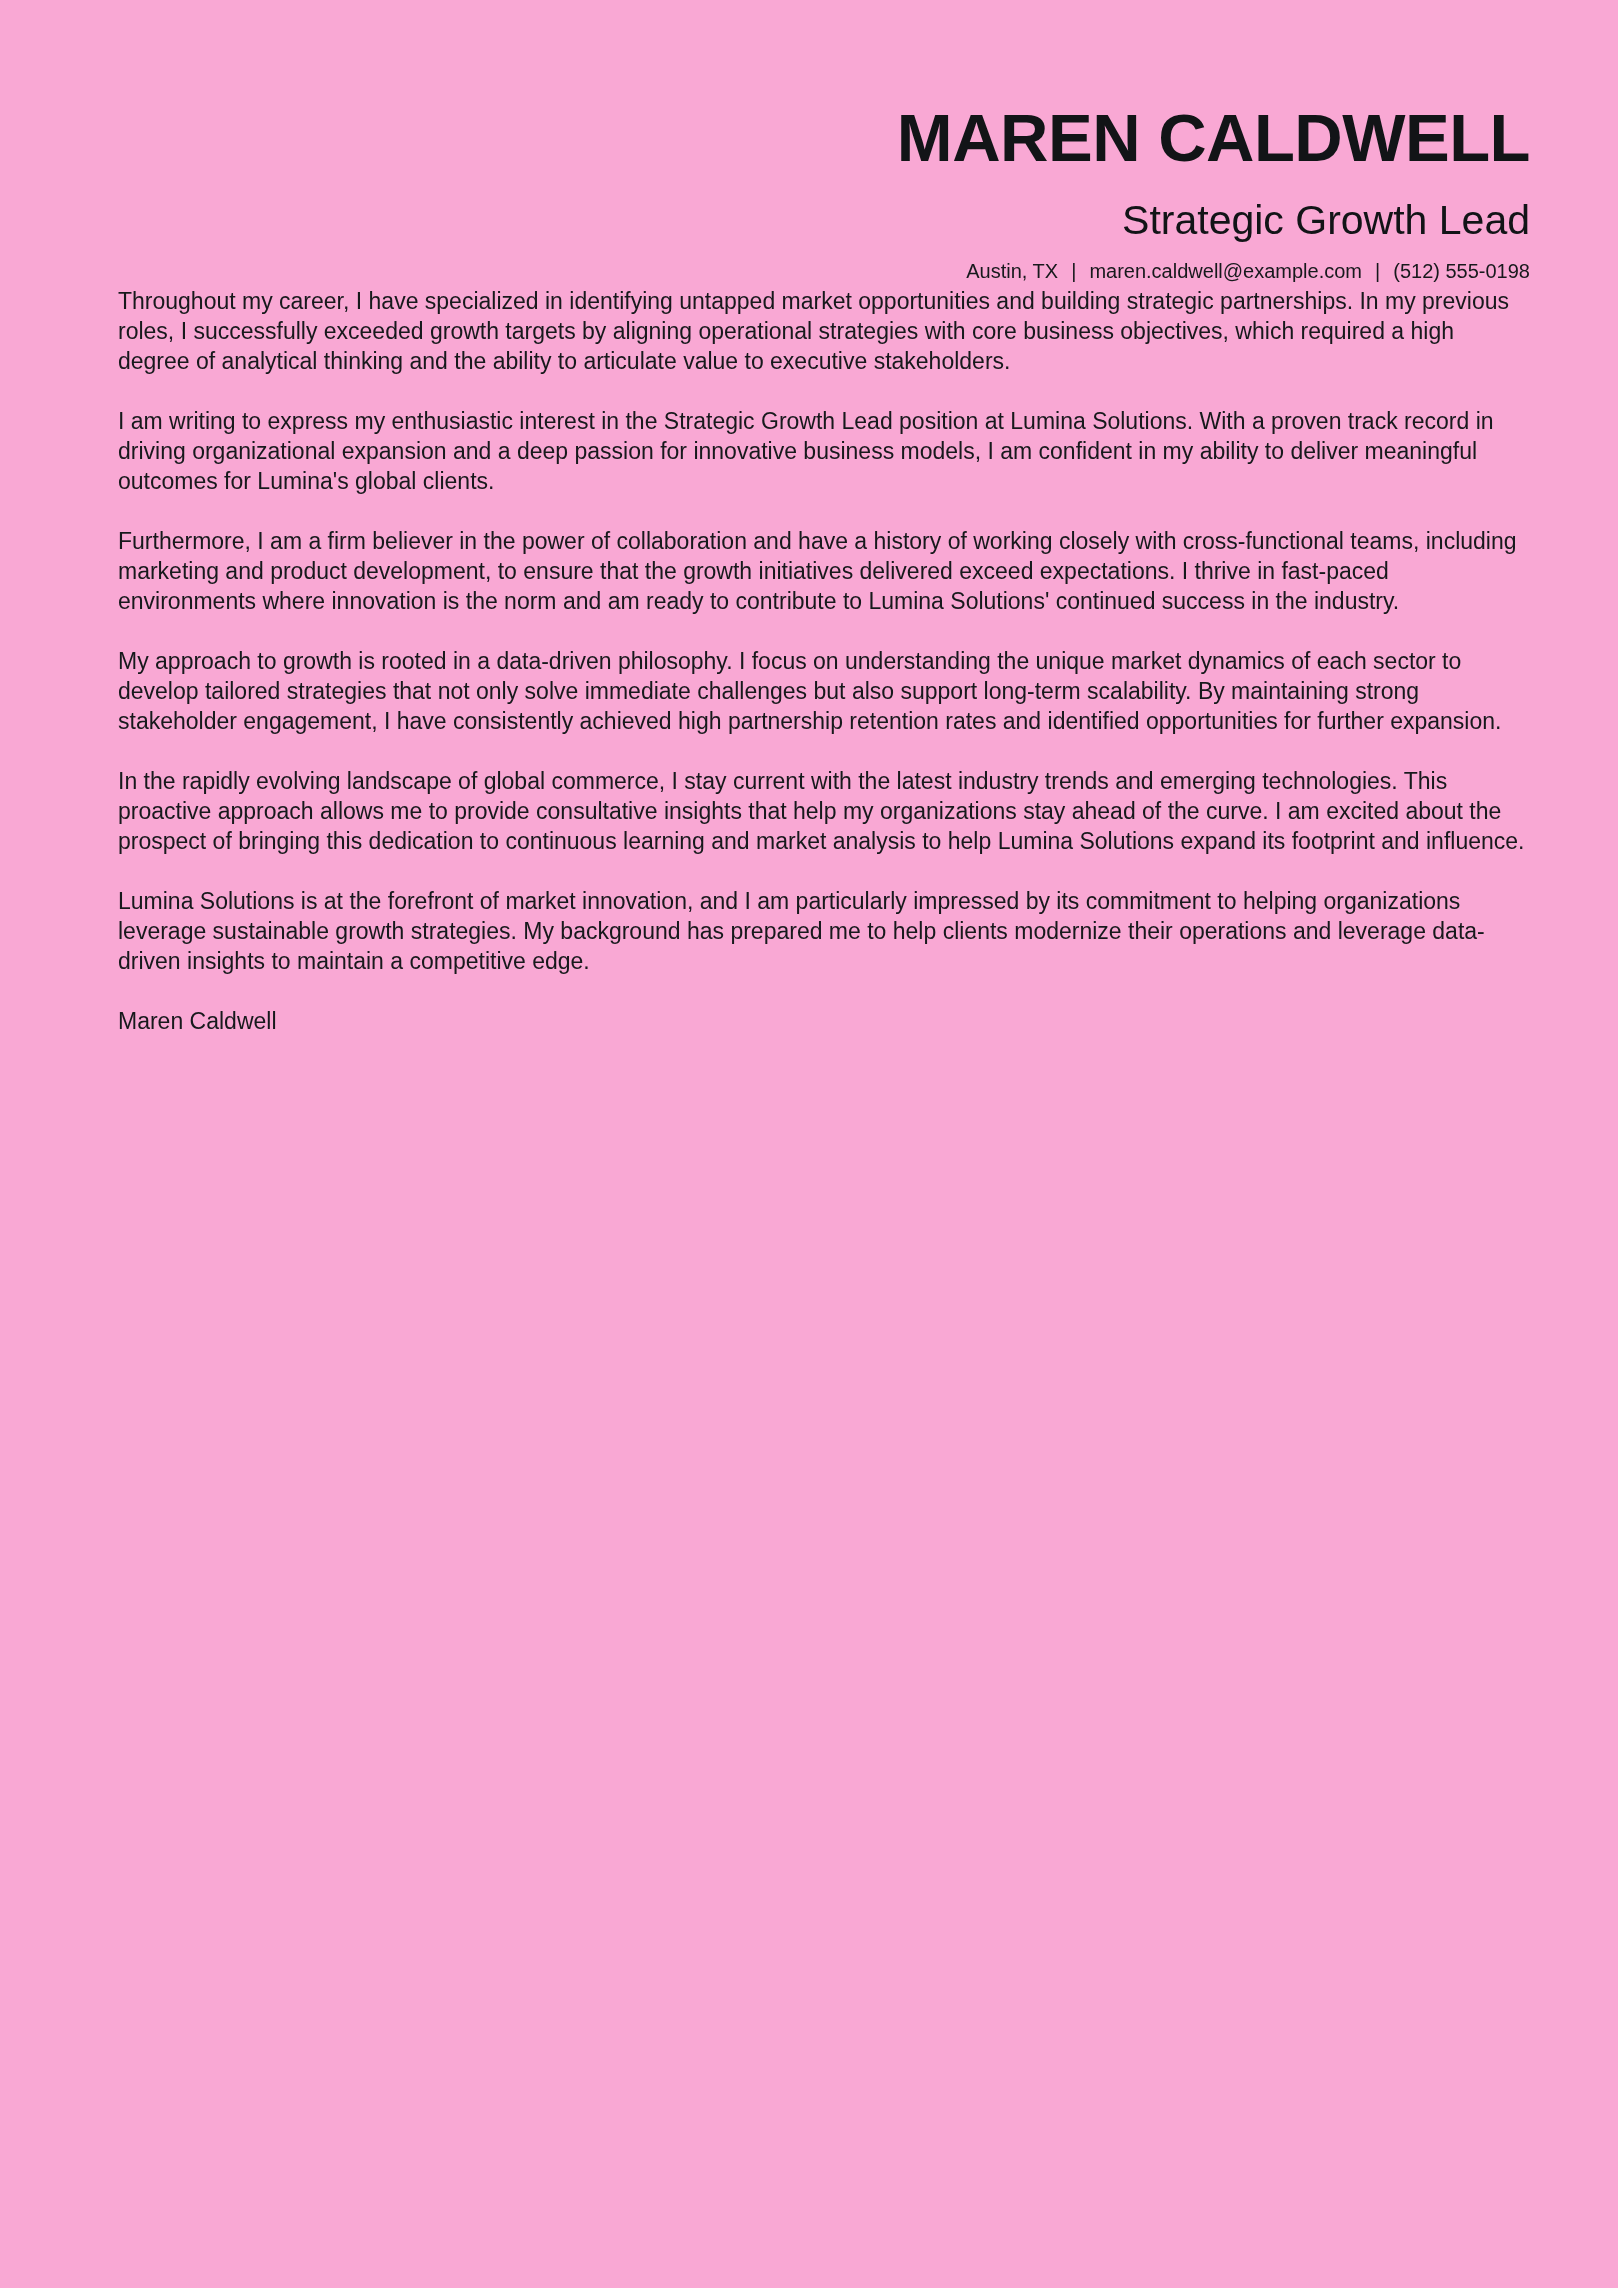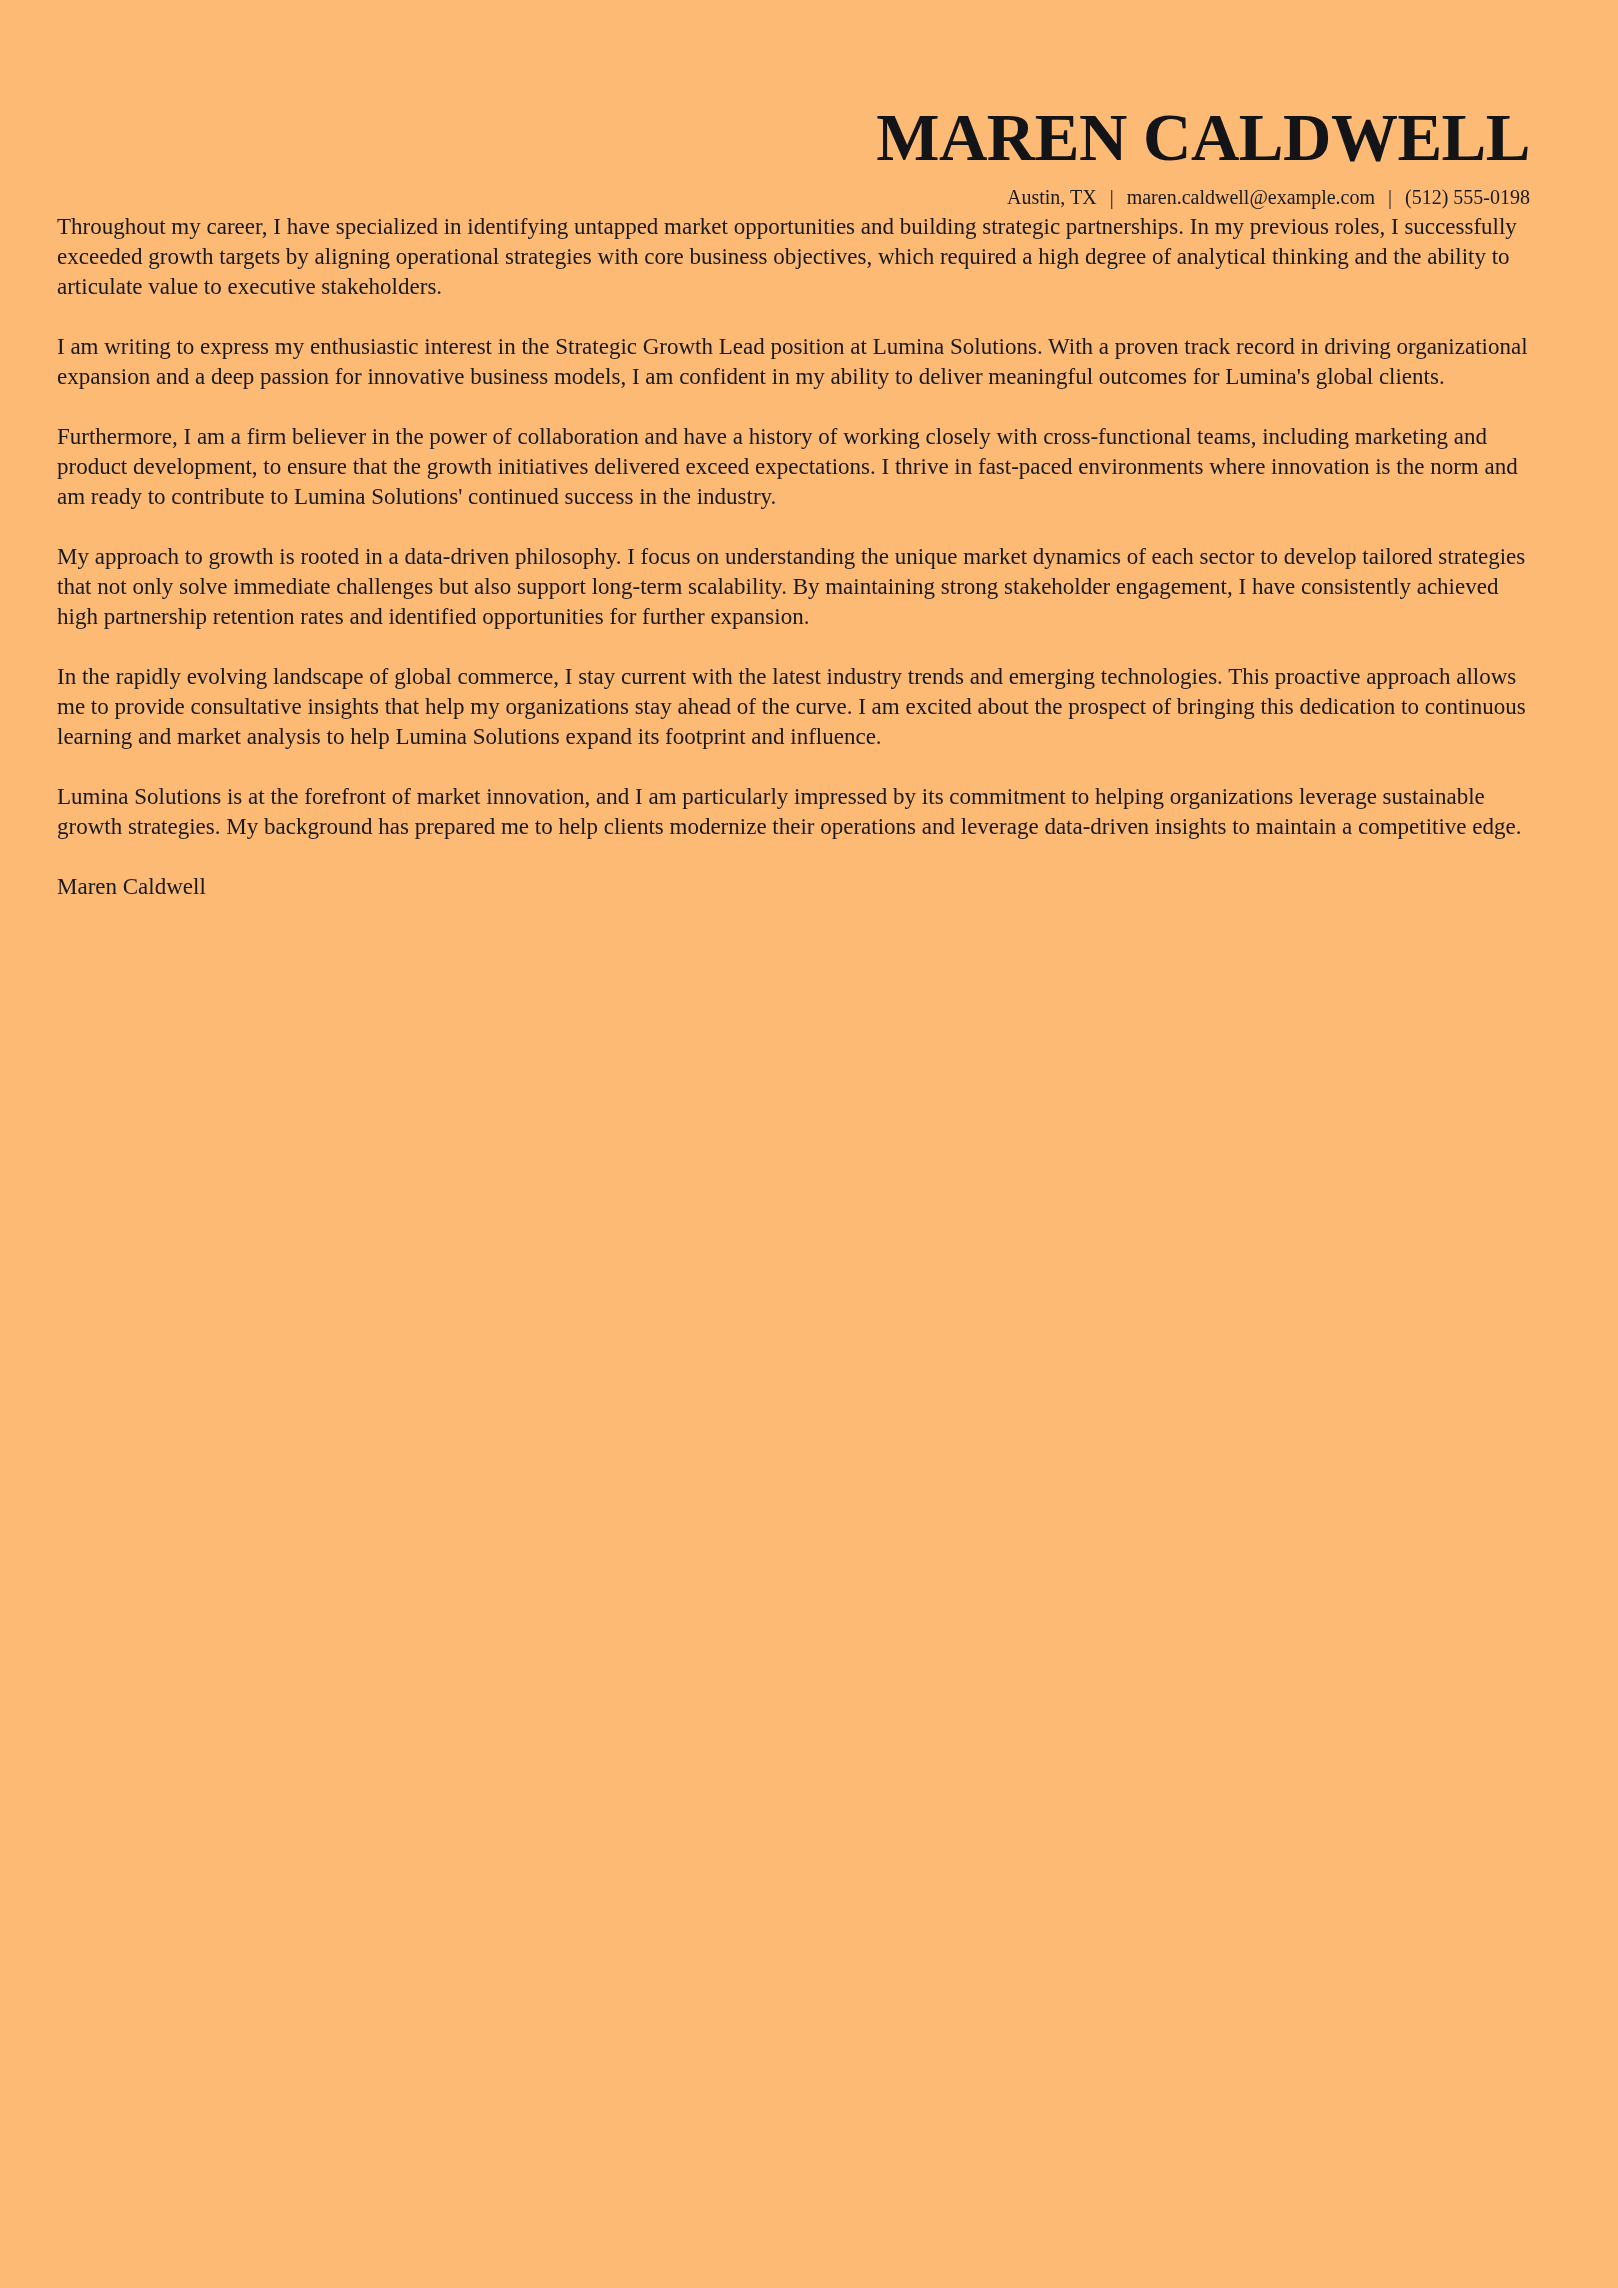--- a/index.html
+++ b/index.html
@@ -6,24 +6,23 @@
   html, body { margin: 0; padding: 0; background: #ffffff; }
   body {
     width: 1618px;
     font-family: "Liberation Sans", "DejaVu Sans", sans-serif;
     -webkit-font-smoothing: antialiased;
   }
   .page {
     position: relative;
     width: 1618px;
     height: 2288px;
-    background: #fdba74;
-    padding: 104px 88px 0 57px;
+    background: #f9a8d4;
+    padding: 104px 88px 0 118px;
     overflow: hidden;
-    font-family: Liberation Serif, serif;
   }
   .header { text-align: right; }
   .name {
     margin: 0;
     font-size: 67px;
     line-height: 67px;
     font-weight: 700;
     letter-spacing: -0.5px;
     color: #121417;
   }
@@ -57,20 +56,21 @@
   .greeting { margin-top: 42px; }
   .closing { margin-bottom: 30px; }
 </style>
 </head>
 <body>
 
 <div class="page">
 
   <header class="header">
     <h1 class="name">MAREN CALDWELL</h1>
+    <div class="job-title">Strategic Growth Lead</div>
     <div class="contact">
       <span>Austin, TX</span><span class="sep">|</span><span>maren.caldwell@example.com</span><span class="sep">|</span><span>(512) 555-0198</span>
     </div>
   </header>
 
   <main class="body-text">
 
 
     <p>Throughout my career, I have specialized in identifying untapped market opportunities and building strategic partnerships. In my previous roles, I successfully exceeded growth targets by aligning operational strategies with core business objectives, which required a high degree of analytical thinking and the ability to articulate value to executive stakeholders.</p>
     <p>I am writing to express my enthusiastic interest in the Strategic Growth Lead position at Lumina Solutions. With a proven track record in driving organizational expansion and a deep passion for innovative business models, I am confident in my ability to deliver meaningful outcomes for Lumina's global clients.</p>

